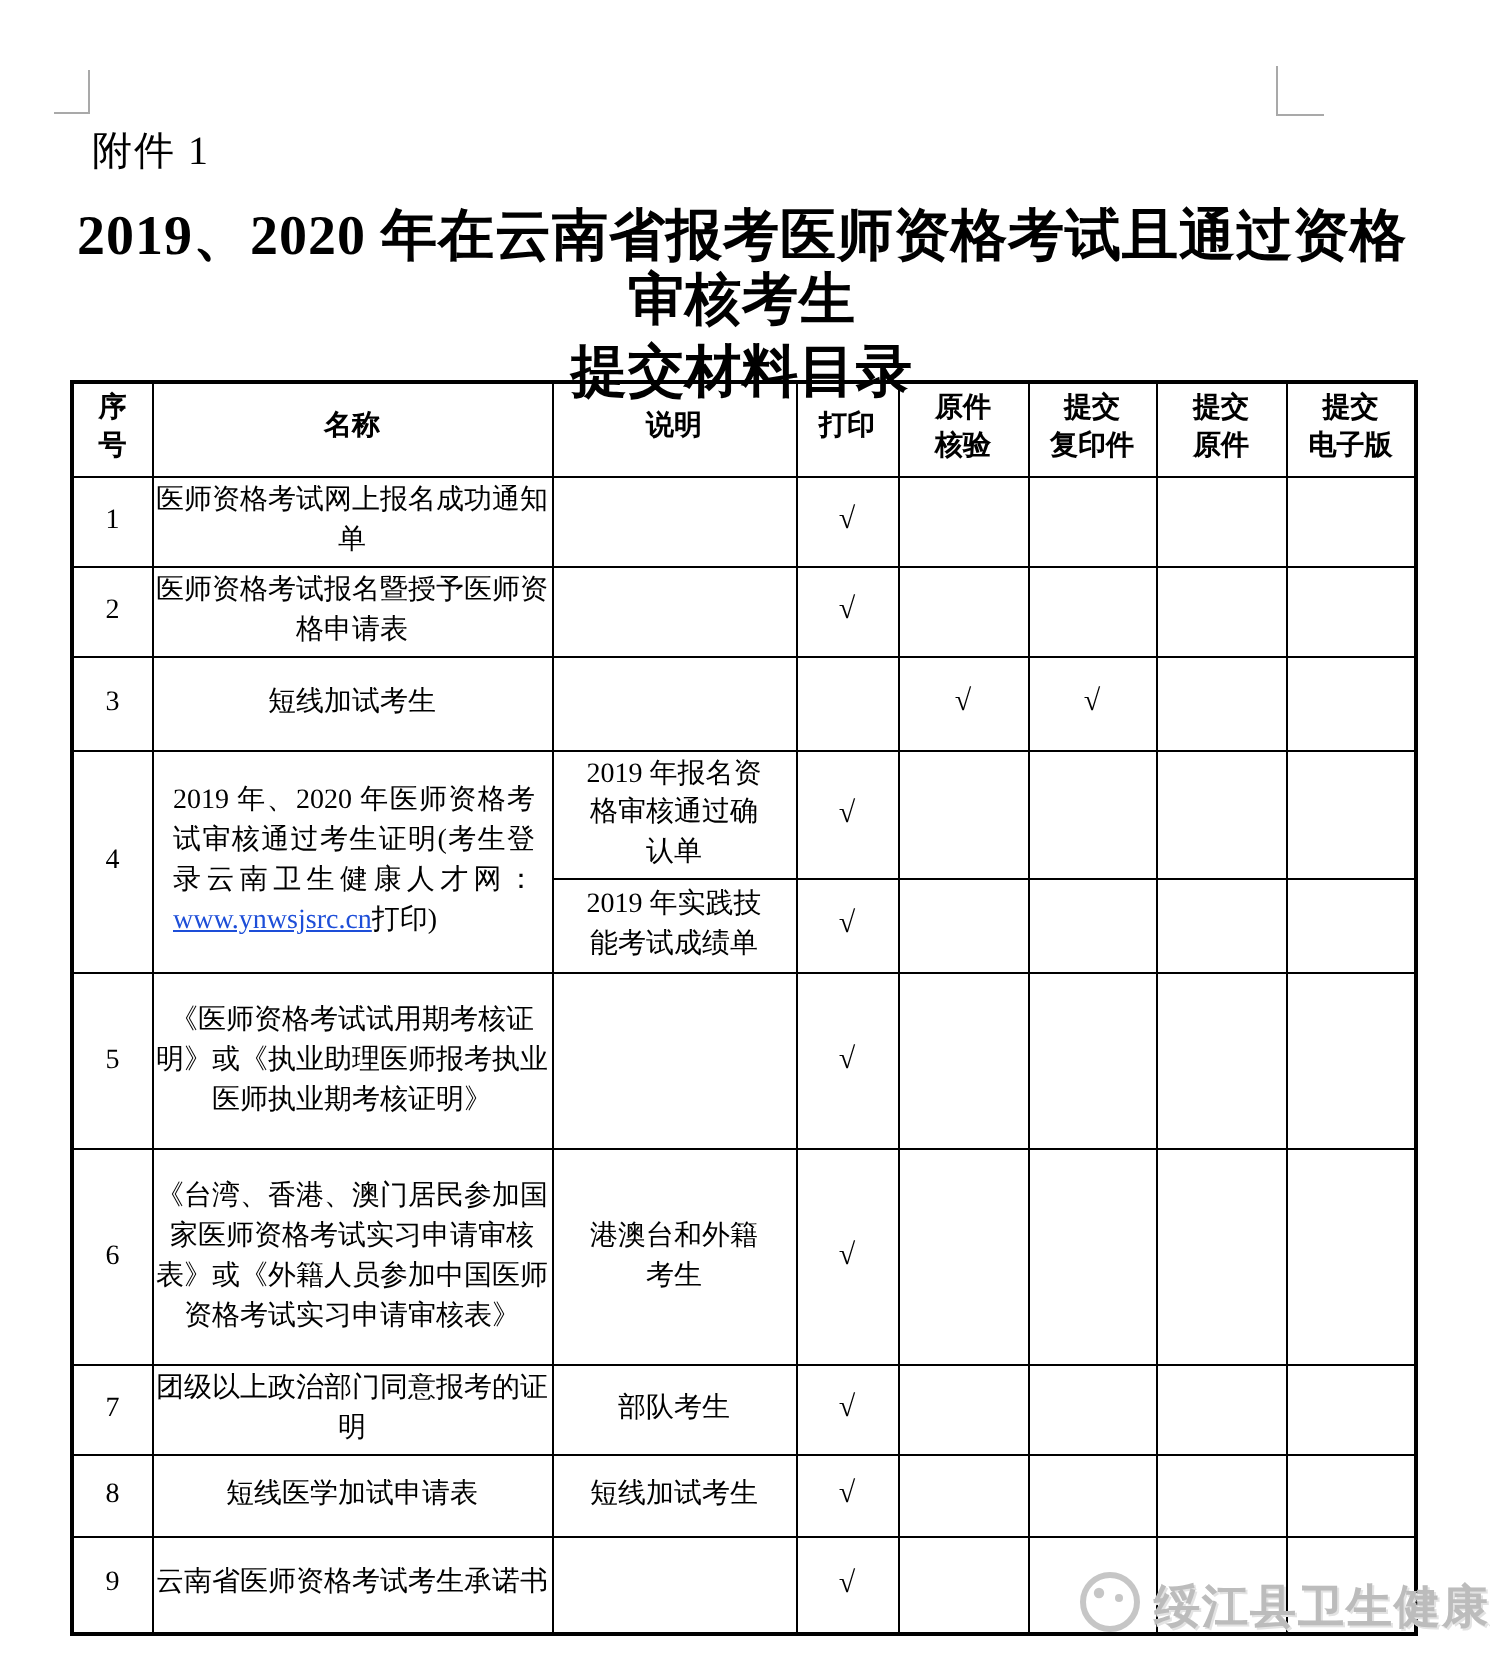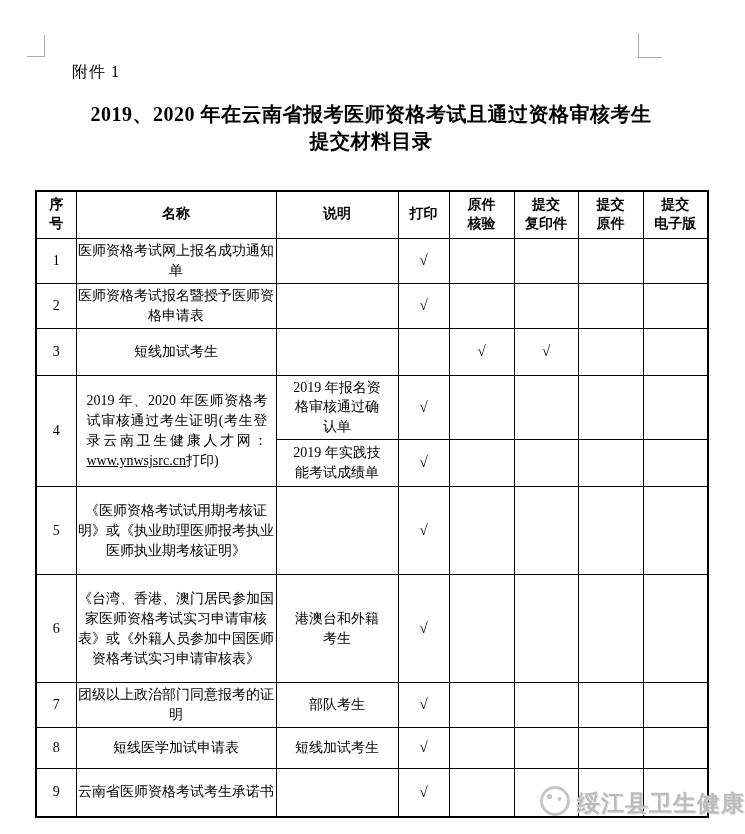--- a/index.html
+++ b/index.html
@@ -19,26 +19,26 @@
     border-right:1px solid #a9a9a9;
     border-bottom:1px solid #a9a9a9;
   }
   .crop-right {
     position:absolute; left:638px; top:33px;
     width:24px; height:25px;
     border-left:1px solid #a9a9a9;
     border-bottom:1px solid #a9a9a9;
   }
   .attachment {
-    position:absolute; left:72px; top:62px;
-    font-size:16px; letter-spacing:1px;
+    position:absolute; left:46px; top:62px;
+    font-size:20px; letter-spacing:1px;
   }
   .title {
     position:absolute; left:35px; top:103px; width:672px;
-    text-align:center; font-weight:bold; font-size:20px;
+    text-align:center; font-weight:bold; font-size:28px;
     line-height:1.15; letter-spacing:0.5px;
   }
   .title .line2 { margin-top:4px; }
   table.materials {
     position:absolute; left:35px; top:190px;
     width:672px;
     border-collapse:collapse;
     table-layout:fixed;
     font-size:14px;
   }
@@ -50,21 +50,21 @@
   th { font-weight:bold; font-size:14px; line-height:1.35; padding:2px 0; }
   td.name { padding:2px 0; }
   td.name-left { text-align:left; padding:2px 8px 2px 10px; text-align:justify; }
   td.desc { padding:2px 16px; }
   td.chk { font-size:15px; }
   .c0{width:40px;} .c1{width:200px;} .c2{width:122px;} .c3{width:51px;}
   .c4{width:65px;} .c5{width:64px;} .c6{width:65px;} .c7{width:65px;}
   tr.hrow{height:47px;} tr.r1{height:45px;} tr.r2{height:45px;} tr.r3{height:47px;}
   tr.r4a{height:59px;} tr.r4b{height:47px;} tr.r5{height:88px;} tr.r6{height:108px;}
   tr.r7{height:45px;} tr.r8{height:41px;} tr.r9{height:48px;}
-  a.doc-link { color:#000000; text-decoration:underline; cursor:pointer;font-family:Liberation Serif, serif; }
+  a.doc-link { color:#1d4ed8; text-decoration:underline; cursor:pointer;font-family:Liberation Serif, serif; }
   .watermark {
     position:absolute; left:538px; top:784px;
     display:flex; align-items:center; gap:5px;
     z-index:5; pointer-events:none;
   }
   .watermark .wm-text {
     font-family:"Liberation Sans","DejaVu Sans",sans-serif;
     font-weight:bold; font-size:23px; letter-spacing:1px;
     color:#bcbcbc; white-space:nowrap;
     text-shadow:1px 1px 0 #e3e3e3;

